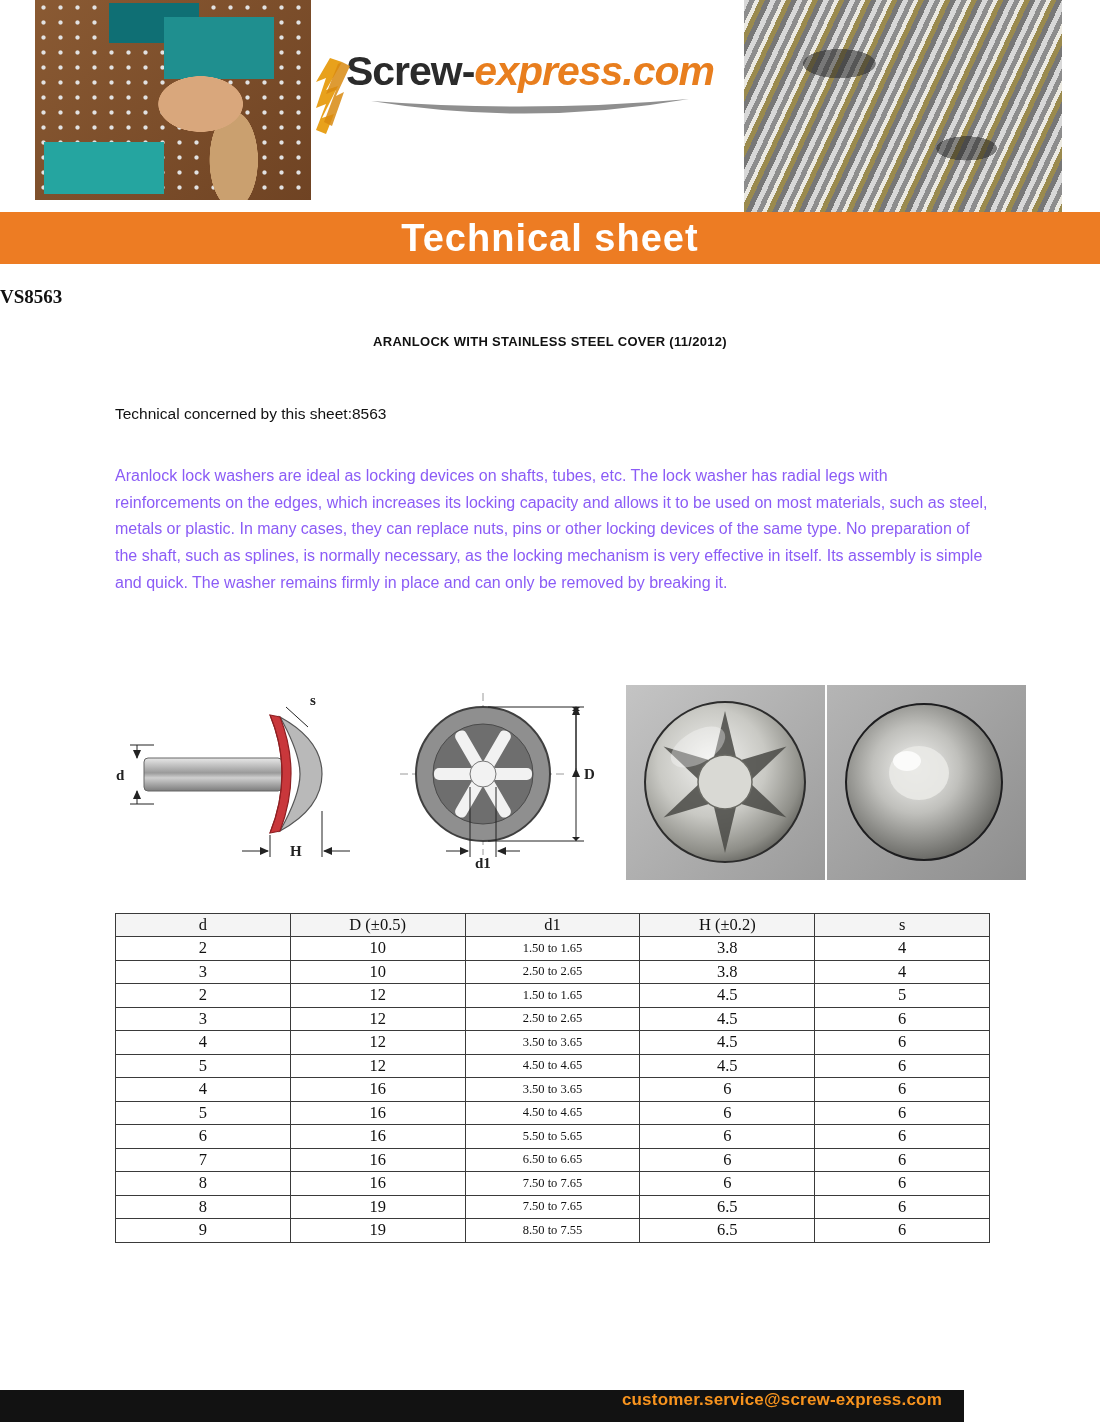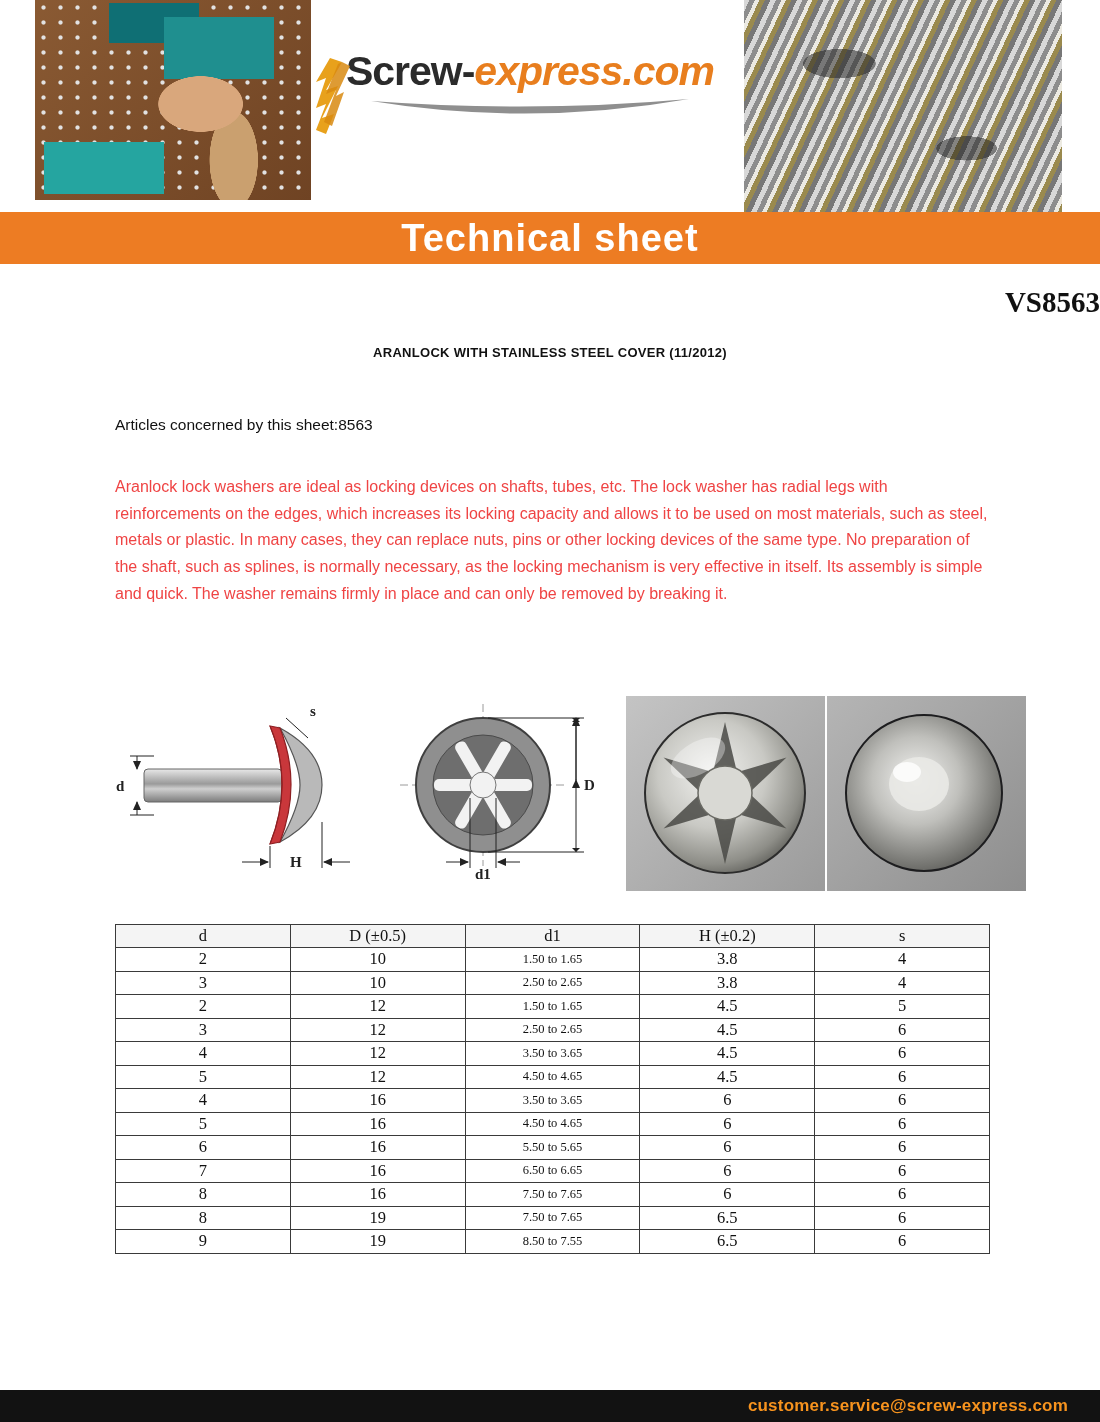--- a/index.html
+++ b/index.html
@@ -33,47 +33,47 @@
   .logo-line { font-size:41px; font-weight:bold; letter-spacing:-1px; white-space:nowrap; }
   .logo-black { color:#2b2b2b; }
   .logo-orange { color:#e87e1e; font-style:italic; }
   .swoosh { display:block; margin:2px auto 0; }
 
   
   .banner { height:52px; background:#ed7c23; display:flex; align-items:center; justify-content:center;text-align:center; }
   .banner-text { color:#ffffff; font-size:38px; font-weight:bold; letter-spacing:1px; font-family:"Liberation Sans", sans-serif; }
 
   
-  .doc-code { margin-top:22px; text-align:right; font-family:"Liberation Serif", serif; font-weight:bold; font-size:29px; color:#111; }
+  .doc-code { margin-top:22px; text-align:left; font-family:"Liberation Serif", serif; font-weight:bold; font-size:19px; color:#111; }
   .doc-title { margin-top:26px; text-align:center; font-size:13px; font-weight:bold; letter-spacing:.3px; color:#111; }
   .articles-line { margin:56px 0 0 115px; font-size:15.5px; color:#111; }
 
   
-  .description { margin:40px 110px 0 115px; font-size:16px; line-height:1.67; color:#ef4444; }
+  .description { margin:40px 110px 0 115px; font-size:16px; line-height:1.67; color:#8b5cf6; }
 
   
   .diagrams { margin:88px 0 0 110px; display:flex; align-items:flex-start; }
   .drawing-side { width:250px; height:185px; }
   .drawing-top { width:210px; height:185px; margin-left:28px; }
   .photos { margin-left:28px; display:flex; gap:2px; }
   .photo-washer { width:199px; height:195px; display:block; }
   .dim-label { font-family:"Liberation Serif", serif; font-size:15px; font-weight:bold; fill:#222; }
 
   
   .spec-table { margin:33px 0 0 115px; border-collapse:collapse; width:875px; table-layout:fixed; }
   .spec-table th, .spec-table td {
     border:1px solid #3a3a3a; text-align:center; height:23.5px; padding:0 4px;
     font-family:"Liberation Serif", serif; font-size:16.5px; color:#111;
   }
   .spec-table th { font-weight:normal; background:#f4f4f4; }
   .spec-table td.d1col { font-family:Liberation Serif, serif; font-size:12.5px; }
 
   
-  .footer { position:absolute; left:0; bottom:0; width:1100px; height:32px; background:#121212;
-            display:flex; align-items:center; justify-content:flex-end; padding-right:32px; }
+  .footer { position:absolute; left:0; bottom:0; width:964px; height:32px; background:#121212;
+            display:flex; justify-content:flex-end; padding-right:22px; }
   .footer-email { color:#f7931e; font-weight:bold; font-size:17px; letter-spacing:.2px; }
 </style>
 </head>
 <body>
 
 <div class="page">
 
   <div class="header">
     <div class="photo-left"></div>
 
@@ -92,21 +92,21 @@
 
     <div class="photo-right"></div>
   </div>
 
   <div class="banner">
     <span class="banner-text">Technical sheet</span>
   </div>
 
   <div class="doc-code">VS8563</div>
   <div class="doc-title">ARANLOCK WITH STAINLESS STEEL COVER (11/2012)</div>
-  <div class="articles-line">Articles concerned by this sheet:8563</div>
+  <div class="articles-line">Technical concerned by this sheet:8563</div>
 
   <p class="description">Aranlock lock washers are ideal as locking devices on shafts, tubes, etc. The lock washer has radial legs with reinforcements on the edges, which increases its locking capacity and allows it to be used on most materials, such as steel, metals or plastic. In many cases, they can replace nuts, pins or other locking devices of the same type. No preparation of the shaft, such as splines, is normally necessary, as the locking mechanism is very effective in itself. Its assembly is simple and quick. The washer remains firmly in place and can only be removed by breaking it.</p>
 
   <div class="diagrams">
 
     <svg class="drawing-side" viewBox="0 0 250 185">
       <defs>
         <linearGradient id="shaftGrad" x1="0" y1="0" x2="0" y2="1">
           <stop offset="0" stop-color="#e8e8e8"></stop>
             <stop offset="0.45" stop-color="#9a9a9a"></stop>

